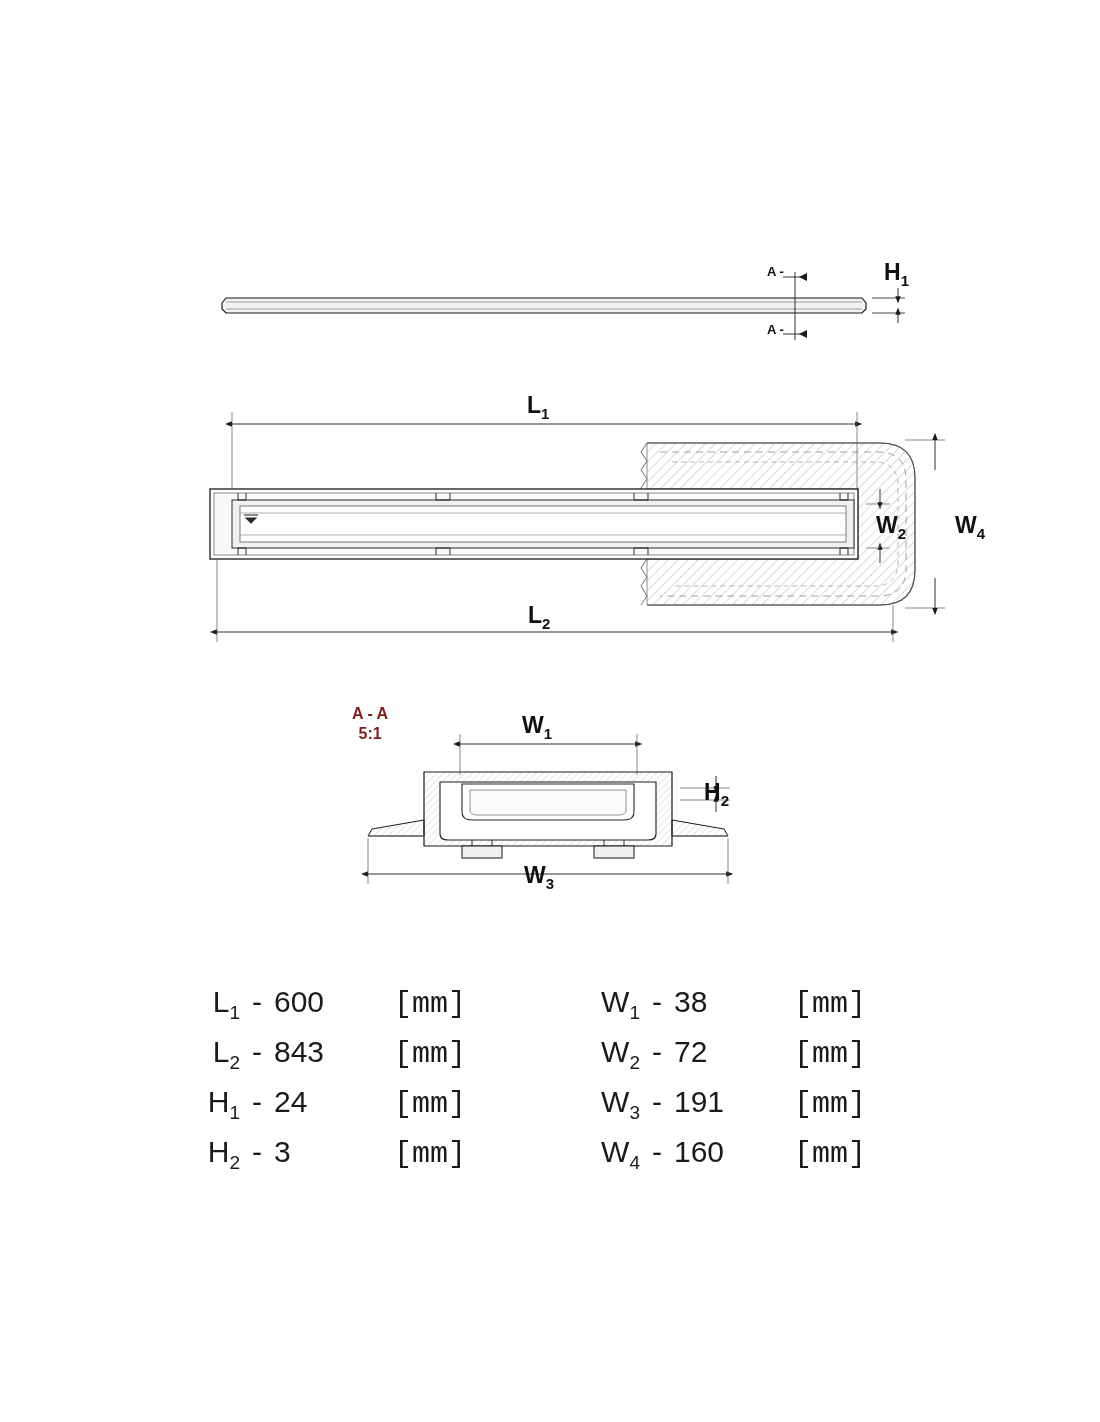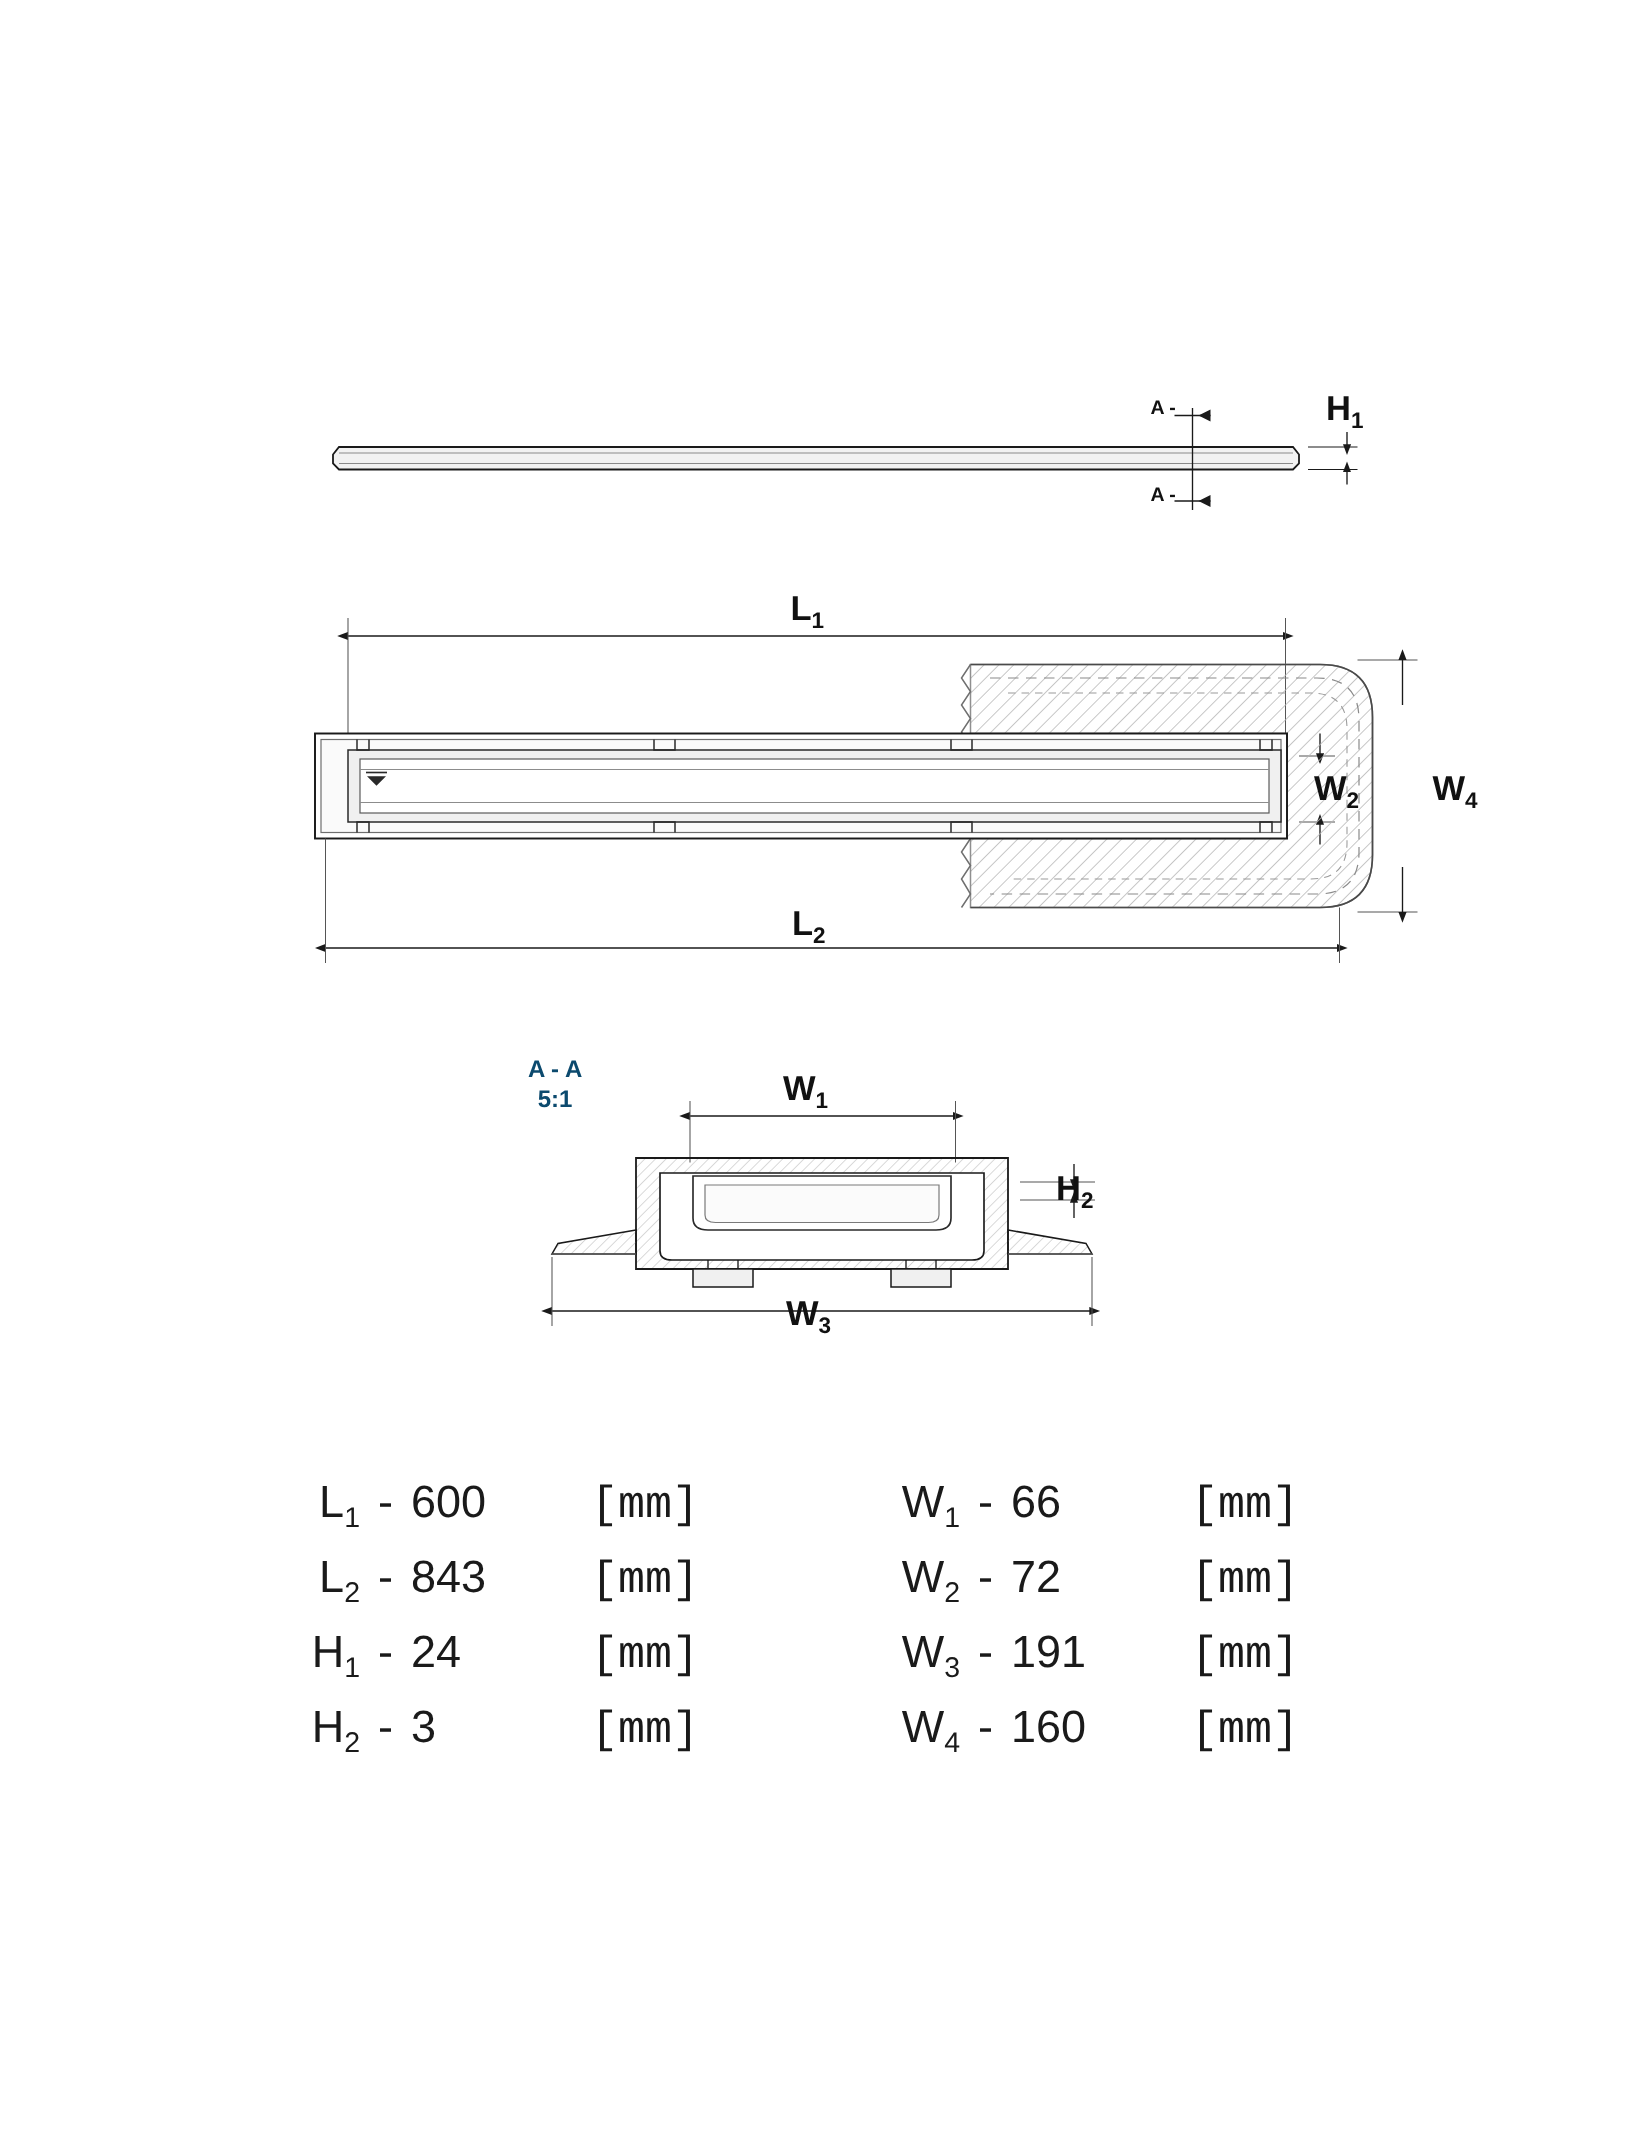--- a/index.html
+++ b/index.html
@@ -39,21 +39,21 @@
     font-size: 15px;
     font-weight: bold;
   }
   .section-note {
     position: absolute;
     font-family: "Liberation Sans", sans-serif;
     font-size: 16px;
     font-weight: bold;
     text-align: center;
     line-height: 1.25;
-    color: #0c4a6e;
+    color: #7f1d1d;
     white-space: nowrap;
   }
   .aa-mark {
     position: absolute;
     font-family: "Liberation Sans", sans-serif;
     font-size: 13px;
     font-weight: bold;
     color: #111;
   }
   
@@ -274,21 +274,21 @@
     <div class="spec-row">
       <div class="spec-sym"><span>L</span><sub>1</sub></div>
       <div class="spec-dash">-</div>
       <div class="spec-val">600</div>
       <div class="spec-unit">[mm]</div>
     </div>
 
     <div class="spec-row">
       <div class="spec-sym"><span>W</span><sub>1</sub></div>
       <div class="spec-dash">-</div>
-      <div class="spec-val">66</div>
+      <div class="spec-val">38</div>
       <div class="spec-unit">[mm]</div>
     </div>
 
     <div class="spec-row">
       <div class="spec-sym"><span>L</span><sub>2</sub></div>
       <div class="spec-dash">-</div>
       <div class="spec-val">843</div>
       <div class="spec-unit">[mm]</div>
     </div>
 

